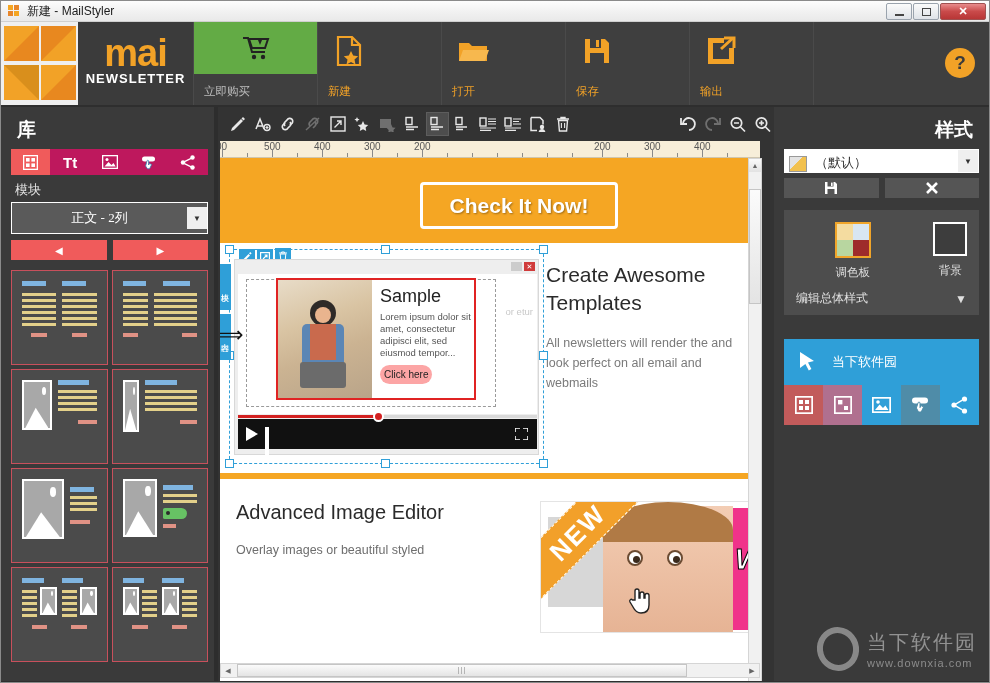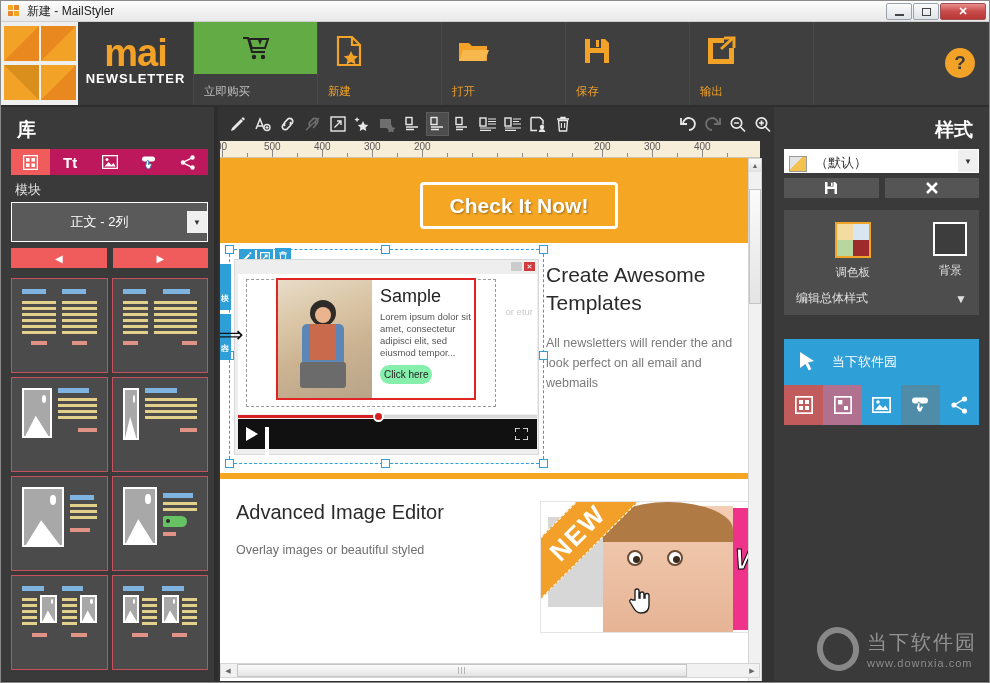--- a/index.html
+++ b/index.html
@@ -82,22 +82,22 @@
   
   .left { position:absolute; left:0; top:104px; width:217px; height:578px;
       background:#3a3a3a; border-top:2px solid #2e2e2e; }
   .panel-title { font-size:19px; font-weight:bold; color:#ffffff;
       padding:10px 0 6px 16px; }
   .tabrow { display:flex; margin:0 10px; height:26px; }
   .tabrow .t { flex:1; display:flex; align-items:center; justify-content:center;
       background:#be185d; color:#fff; }
   .tabrow .t.active { background:#f05b5b; }
   .sec-label { padding:6px 0 3px 14px; font-size:13px; color:#e6e6e6; }
-  .combo { margin:0 10px; height:40px; background:#5a5a5a; border:1px solid #ffffff;
-      display:flex; align-items:center; position:relative; }
+  .combo { margin:0 10px; height:32px; background:#5a5a5a; border:1px solid #ffffff;
+      display:flex; align-items:center; position:relative;font-family:Liberation Serif, serif; }
   .combo .val { flex:1; text-align:center; color:#fff; font-size:13px; }
   .combo .arw { width:20px; height:22px; background:#efefef; color:#333;
       display:flex; align-items:center; justify-content:center; font-size:8px; }
   .navrow { display:flex; gap:6px; margin:6px 10px 0 10px; }
   .navrow .nb { flex:1; height:20px; background:#f05b5b; display:flex;
       align-items:center; justify-content:center; color:#fff; font-size:10px; }
   .thumbs { margin:10px 10px 0 10px; display:grid; grid-template-columns:1fr 1fr;
       gap:4px; }
   .thumb { height:95px; border:1px solid #c8505c; background:#4b4b4b;
       position:relative; }
@@ -187,21 +187,21 @@
       background:#5b86b5; border-radius:5px 5px 2px 2px; }
   .photo .vest { position:absolute; left:18px; top:26px; width:26px; height:36px;
       background:#c96a4d; }
   .photo .legs { position:absolute; left:8px; top:64px; width:46px; height:26px;
       background:#6b6b6b; border-radius:3px; }
   .arrow-lr { position:absolute; left:-26px; top:52px; width:34px; height:18px;
       color:#111; font-size:22px; line-height:18px; }
   .txtpane { flex:1; padding:6px 0 0 8px; background:#fff; }
   .txtpane h3 { font-size:18px; color:#222; font-weight:normal; }
   .txtpane p { font-size:9.5px; color:#555; line-height:12px; margin-top:4px; }
-  .clickhere { margin-top:6px; display:inline-block; background:#86efac;
+  .clickhere { margin-top:6px; display:inline-block; background:#fca5a5;
       border-radius:11px; padding:4px 4px; font-size:10px; color:#222; }
   .ghost { position:absolute; right:4px; top:32px; font-size:9.5px;
       color:#c9c9c9; line-height:12px; text-align:left; }
   .vidctrl { position:absolute; left:3px; bottom:5px; width:299px; height:30px;
       background:#111; }
   .progress { position:absolute; left:0; top:-4px; width:299px; height:3px;
       background:#d9d9d9; }
   .progress b { position:absolute; left:0; top:0; width:47%; height:3px;
       background:#d32121; display:block; }
   .knob { position:absolute; left:45%; top:-8px; width:11px; height:11px;

